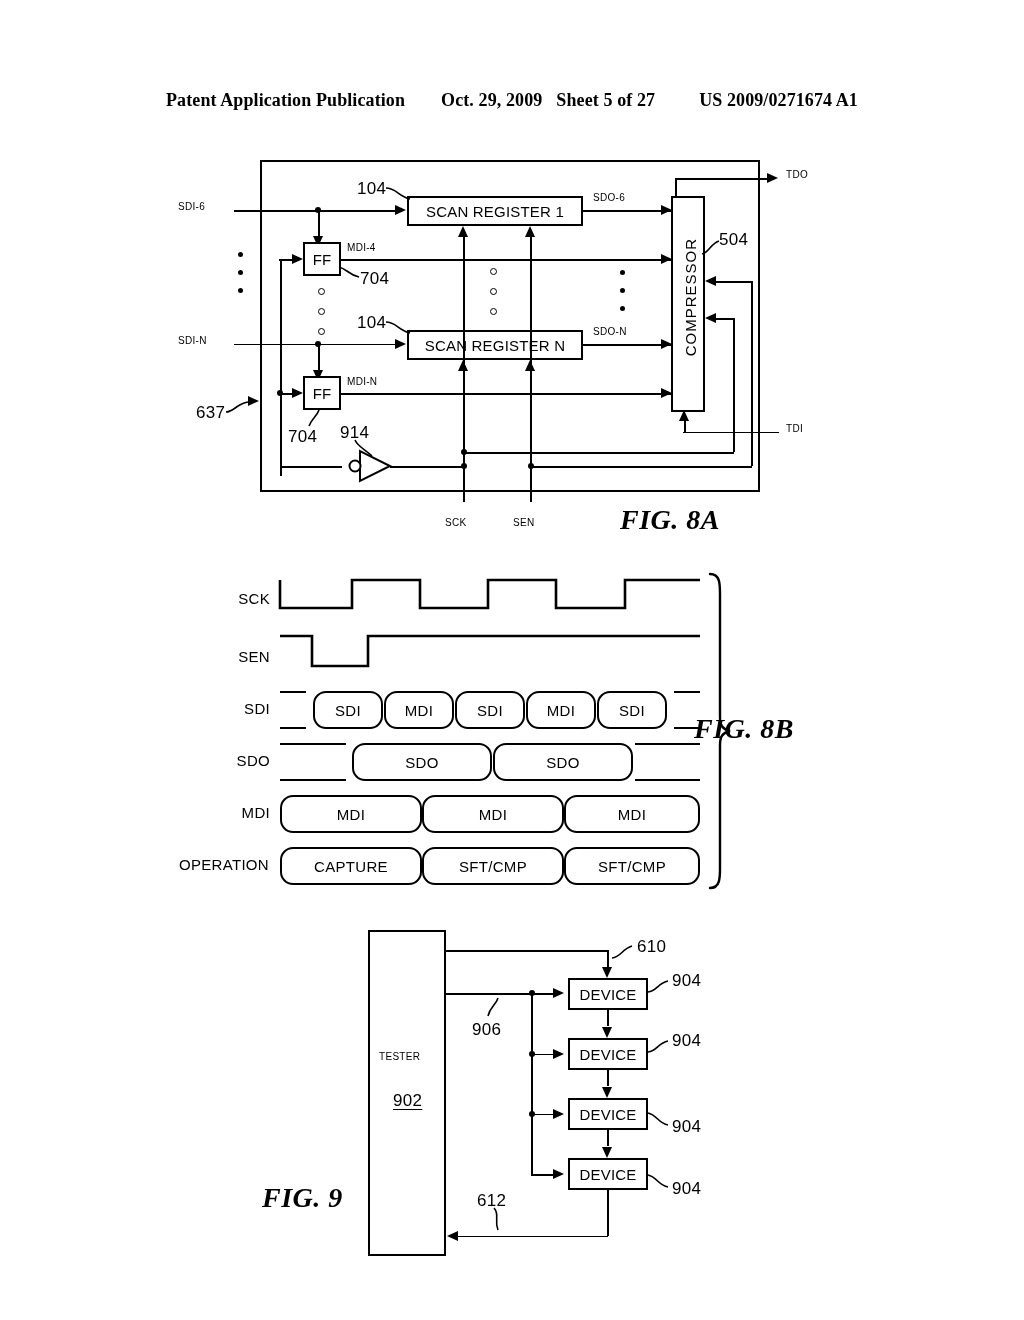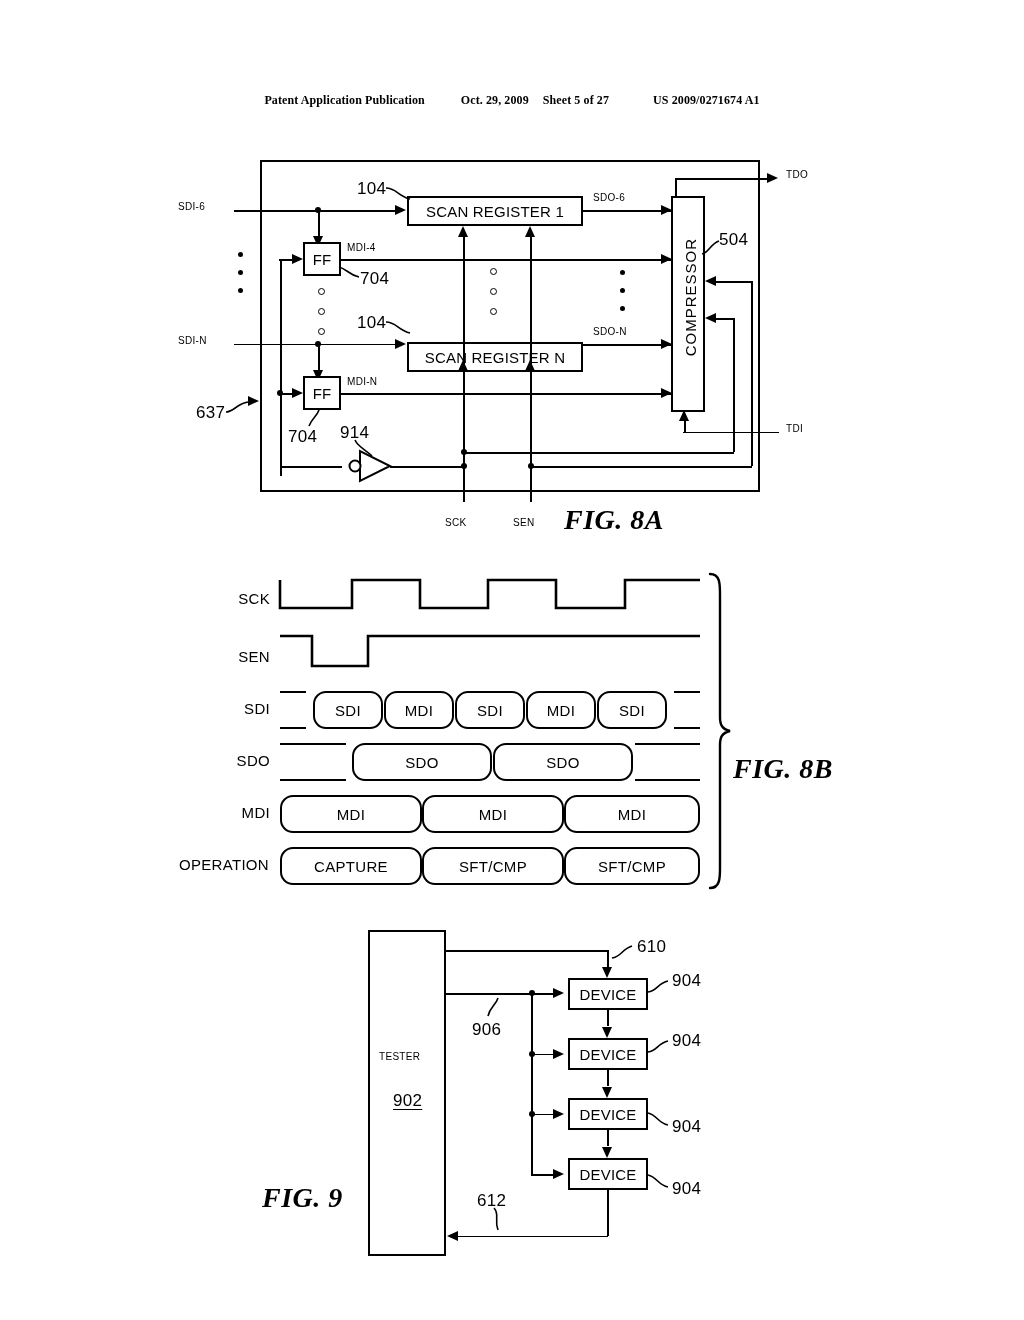--- a/index.html
+++ b/index.html
@@ -18,21 +18,21 @@
 
   
   #page-header {
     position: absolute;
     top: 86px;
     left: 0;
     width: 1024px;
     height: 28px;
     font-family: "Liberation Serif", serif;
     font-weight: bold;
-    font-size: 12px;
+    font-size: 18px;
     letter-spacing: 0.1px;
     display: flex;
     align-items: center;
     justify-content: center;
     white-space: nowrap;
   }
   #page-header .seg { display: inline-block; }
   #page-header .gap1 { display: inline-block; width: 36px; }
   #page-header .gap2 { display: inline-block; width: 14px; }
   #page-header .gap3 { display: inline-block; width: 44px; }
@@ -234,21 +234,21 @@
       <i></i>
   </div>
 
   <div class="lbl" style="left:178px; top:336px;">SDI-N</div>
   <div class="hline thin" style="left:234px; top:344px; width:166px;"></div>
   <div class="arr r" style="left:395px; top:338.5px;"></div>
   <div class="dot" style="left:315px; top:341px;"></div>
   <div class="vline" style="left:318px; top:344px; height:28px;"></div>
   <div class="arr d" style="left:312.5px; top:370px;"></div>
 
-  <div class="box" style="left:407px; top:330px; width:176px; height:30px;margin-top:12px;">SCAN REGISTER N</div>
+  <div class="box" style="left:407px; top:330px; width:176px; height:30px;">SCAN REGISTER N</div>
   <div class="num" style="left:357px; top:314px;">104</div>
   <svg class="leadsvg" style="left:386px; top:320px; width:30px; height:22px;">
     <path d="M0,2 C10,2 12,10 24,13" stroke="#000" stroke-width="1.6" fill="none"></path>
   </svg>
 
   <div class="box" style="left:303px; top:376px; width:38px; height:34px;">FF</div>
   <div class="num" style="left:288px; top:428px;">704</div>
   <svg class="leadsvg" style="left:307px; top:410px; width:20px; height:20px;">
     <path d="M12,0 C10,6 5,8 2,16" stroke="#000" stroke-width="1.6" fill="none"></path>
   </svg>
@@ -320,21 +320,21 @@
   <div class="hline" style="left:390px; top:466px; width:75px;"></div>
 
   <div class="hline" style="left:280px; top:466px; width:62px;"></div>
 
   <div class="num" style="left:196px; top:404px;">637</div>
   <svg class="leadsvg" style="left:226px; top:398px; width:34px; height:20px;">
     <path d="M0,14 C8,14 10,6 22,4" stroke="#000" stroke-width="1.6" fill="none"></path>
   </svg>
   <div class="arr r" style="left:248px; top:396px;"></div>
 
-  <div class="figlabel" style="left:564px; top:504px;">FIG. 8A</div>
+  <div class="figlabel" style="left:620px; top:504px;">FIG. 8A</div>
 </div>
 
 <div class="fig" id="fig8b" style="left:0; top:0; width:1024px; height:1320px;">
 
   <div class="wf-label" style="left:200px; top:590px; width:70px; text-align:right;">SCK</div>
   <div class="wf-label" style="left:200px; top:648px; width:70px; text-align:right;">SEN</div>
   <div class="wf-label" style="left:200px; top:700px; width:70px; text-align:right;">SDI</div>
   <div class="wf-label" style="left:200px; top:752px; width:70px; text-align:right;">SDO</div>
   <div class="wf-label" style="left:200px; top:804px; width:70px; text-align:right;">MDI</div>
   <div class="wf-label" style="left:178px; top:856px; width:92px; text-align:center;">OPERATION</div>
@@ -369,21 +369,21 @@
   <div class="bus" style="left:564px; top:795px; width:136px; height:38px;">MDI</div>
 
   <div class="bus" style="left:280px; top:847px; width:142px; height:38px;">CAPTURE</div>
   <div class="bus" style="left:422px; top:847px; width:142px; height:38px;">SFT/CMP</div>
   <div class="bus" style="left:564px; top:847px; width:136px; height:38px;">SFT/CMP</div>
 
   <svg class="leadsvg" style="left:706px; top:572px; width:30px; height:318px;">
     <path d="M4,2 C14,2 14,12 14,22 L14,145 C14,153 16,157 24,159 C16,161 14,165 14,173 L14,296 C14,306 14,316 4,316" fill="none" stroke="#000" stroke-width="2.4" stroke-linecap="round"></path>
   </svg>
 
-  <div class="figlabel" style="left:733px; top:713px;margin-top:40px;">FIG. 8B</div>
+  <div class="figlabel" style="left:694px; top:713px;">FIG. 8B</div>
 </div>
 
 <div class="fig" id="fig9" style="left:0; top:0; width:1024px; height:1320px;">
 
   <div class="outerbox" style="left:368px; top:930px; width:78px; height:326px;"></div>
   <div class="lbl" style="left:379px; top:1052px;">TESTER</div>
   <div class="lbl underline-txt" style="left:393px; top:1092px; font-size:17px;">902</div>
 
   <div class="box" style="left:568px; top:978px; width:80px; height:32px;">DEVICE</div>
   <div class="box" style="left:568px; top:1038px; width:80px; height:32px;">DEVICE</div>

